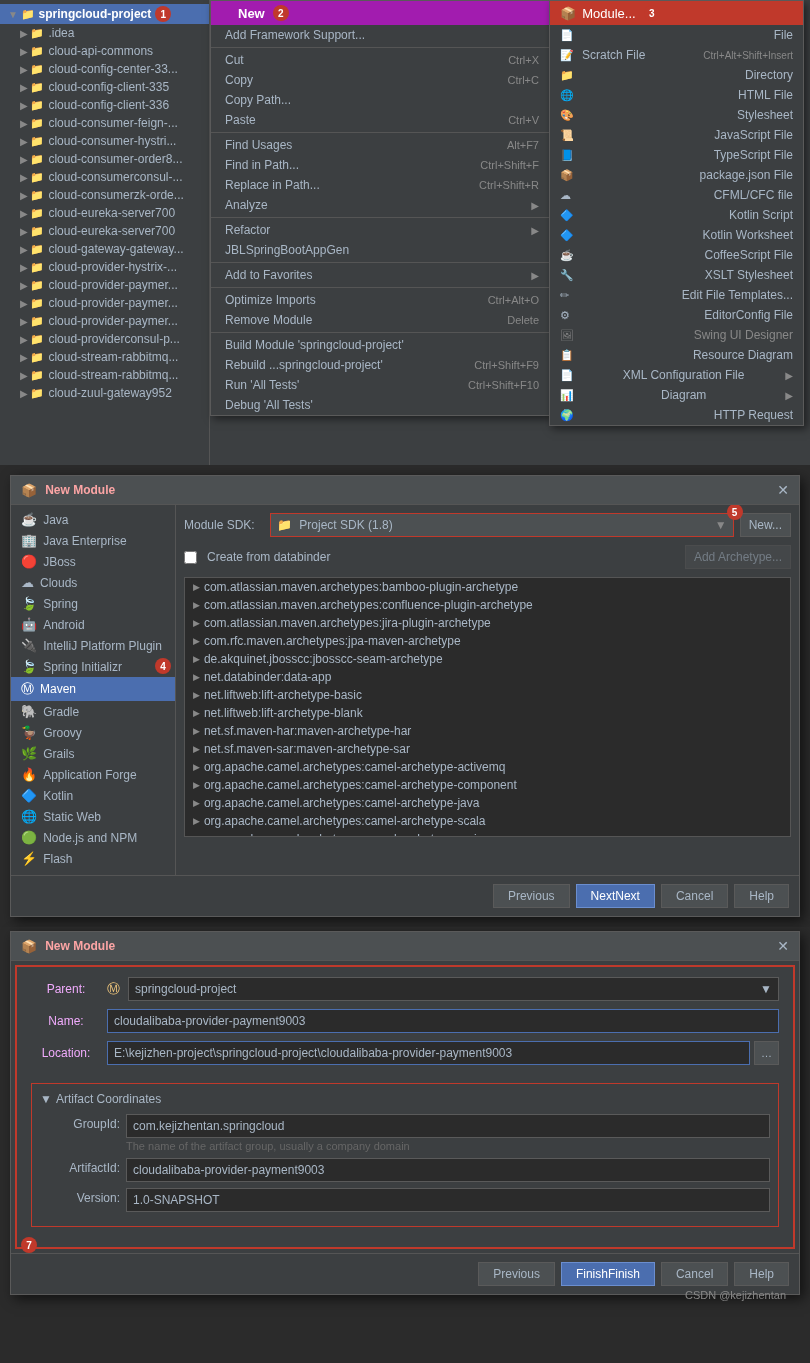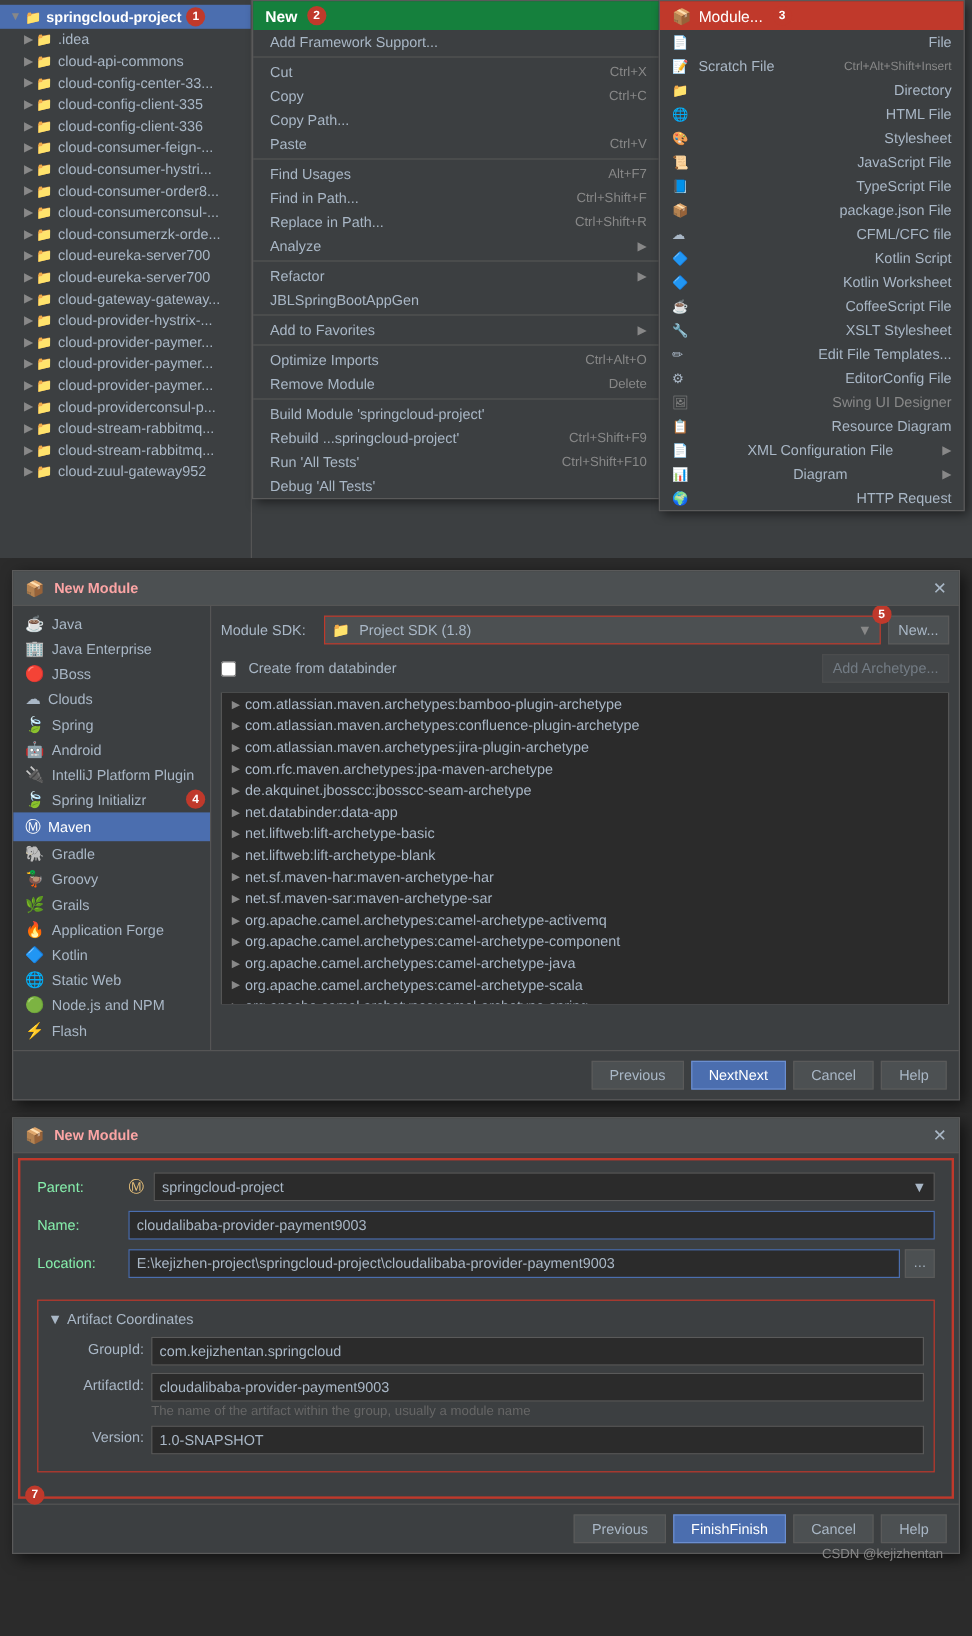--- a/index.html
+++ b/index.html
@@ -65,23 +65,23 @@
     .new-menu {
       position: absolute;
       left: 210px; top: 0;
       width: 340px;
       background: #3c3f41;
       border: 1px solid #5a5a5a;
       box-shadow: 3px 3px 8px rgba(0,0,0,0.5);
       z-index: 10;
     }
     .new-menu-header {
-      background: #15803d;
+      background: #a21caf;
       color: #fff;
-      padding: 4px 10px;
+      padding: 4px 27px;
       font-size: 13px;
       font-weight: bold;
       display: flex;
       align-items: center;
     }
     .menu-item {
       display: flex;
       align-items: center;
       justify-content: space-between;
       padding: 3px 10px 3px 14px;
@@ -244,24 +244,24 @@
     .form-section {
       padding: 10px 14px;
     }
     .form-row {
       display: flex;
       align-items: center;
       margin-bottom: 8px;
       gap: 6px;
     }
     .form-label {
-      color: #86efac;
+      color: #f0abfc;
       font-size: 12px;
       min-width: 70px;
-      text-align: left;
+      text-align: center;
     }
     .form-input {
       flex: 1;
       background: #2b2b2b;
       border: 1px solid #5a5a5a;
       color: #a9b7c6;
       padding: 3px 6px;
       font-size: 12px;
       height: 24px;
     }
@@ -844,28 +844,28 @@
       <div class="artifact-section">
         <div class="artifact-header">
           <span>▼</span>
           <span>Artifact Coordinates</span>
         </div>
 
         <div class="artifact-row">
           <span class="artifact-label">GroupId:</span>
           <div class="artifact-value-col">
             <input type="text" class="artifact-input" value="com.kejizhentan.springcloud" style="">
+            <span class="artifact-hint">The name of the artifact group, usually a company domain</span>
           </div>
         </div>
 
         <div class="artifact-row">
           <span class="artifact-label">ArtifactId:</span>
           <div class="artifact-value-col">
             <input type="text" class="artifact-input" value="cloudalibaba-provider-payment9003" style="">
-            <span class="artifact-hint">The name of the artifact within the group, usually a module name</span>
           </div>
         </div>
 
         <div class="artifact-row">
           <span class="artifact-label">Version:</span>
           <div class="artifact-value-col">
             <input type="text" class="artifact-input" value="1.0-SNAPSHOT" style="">
           </div>
         </div>
       </div>

